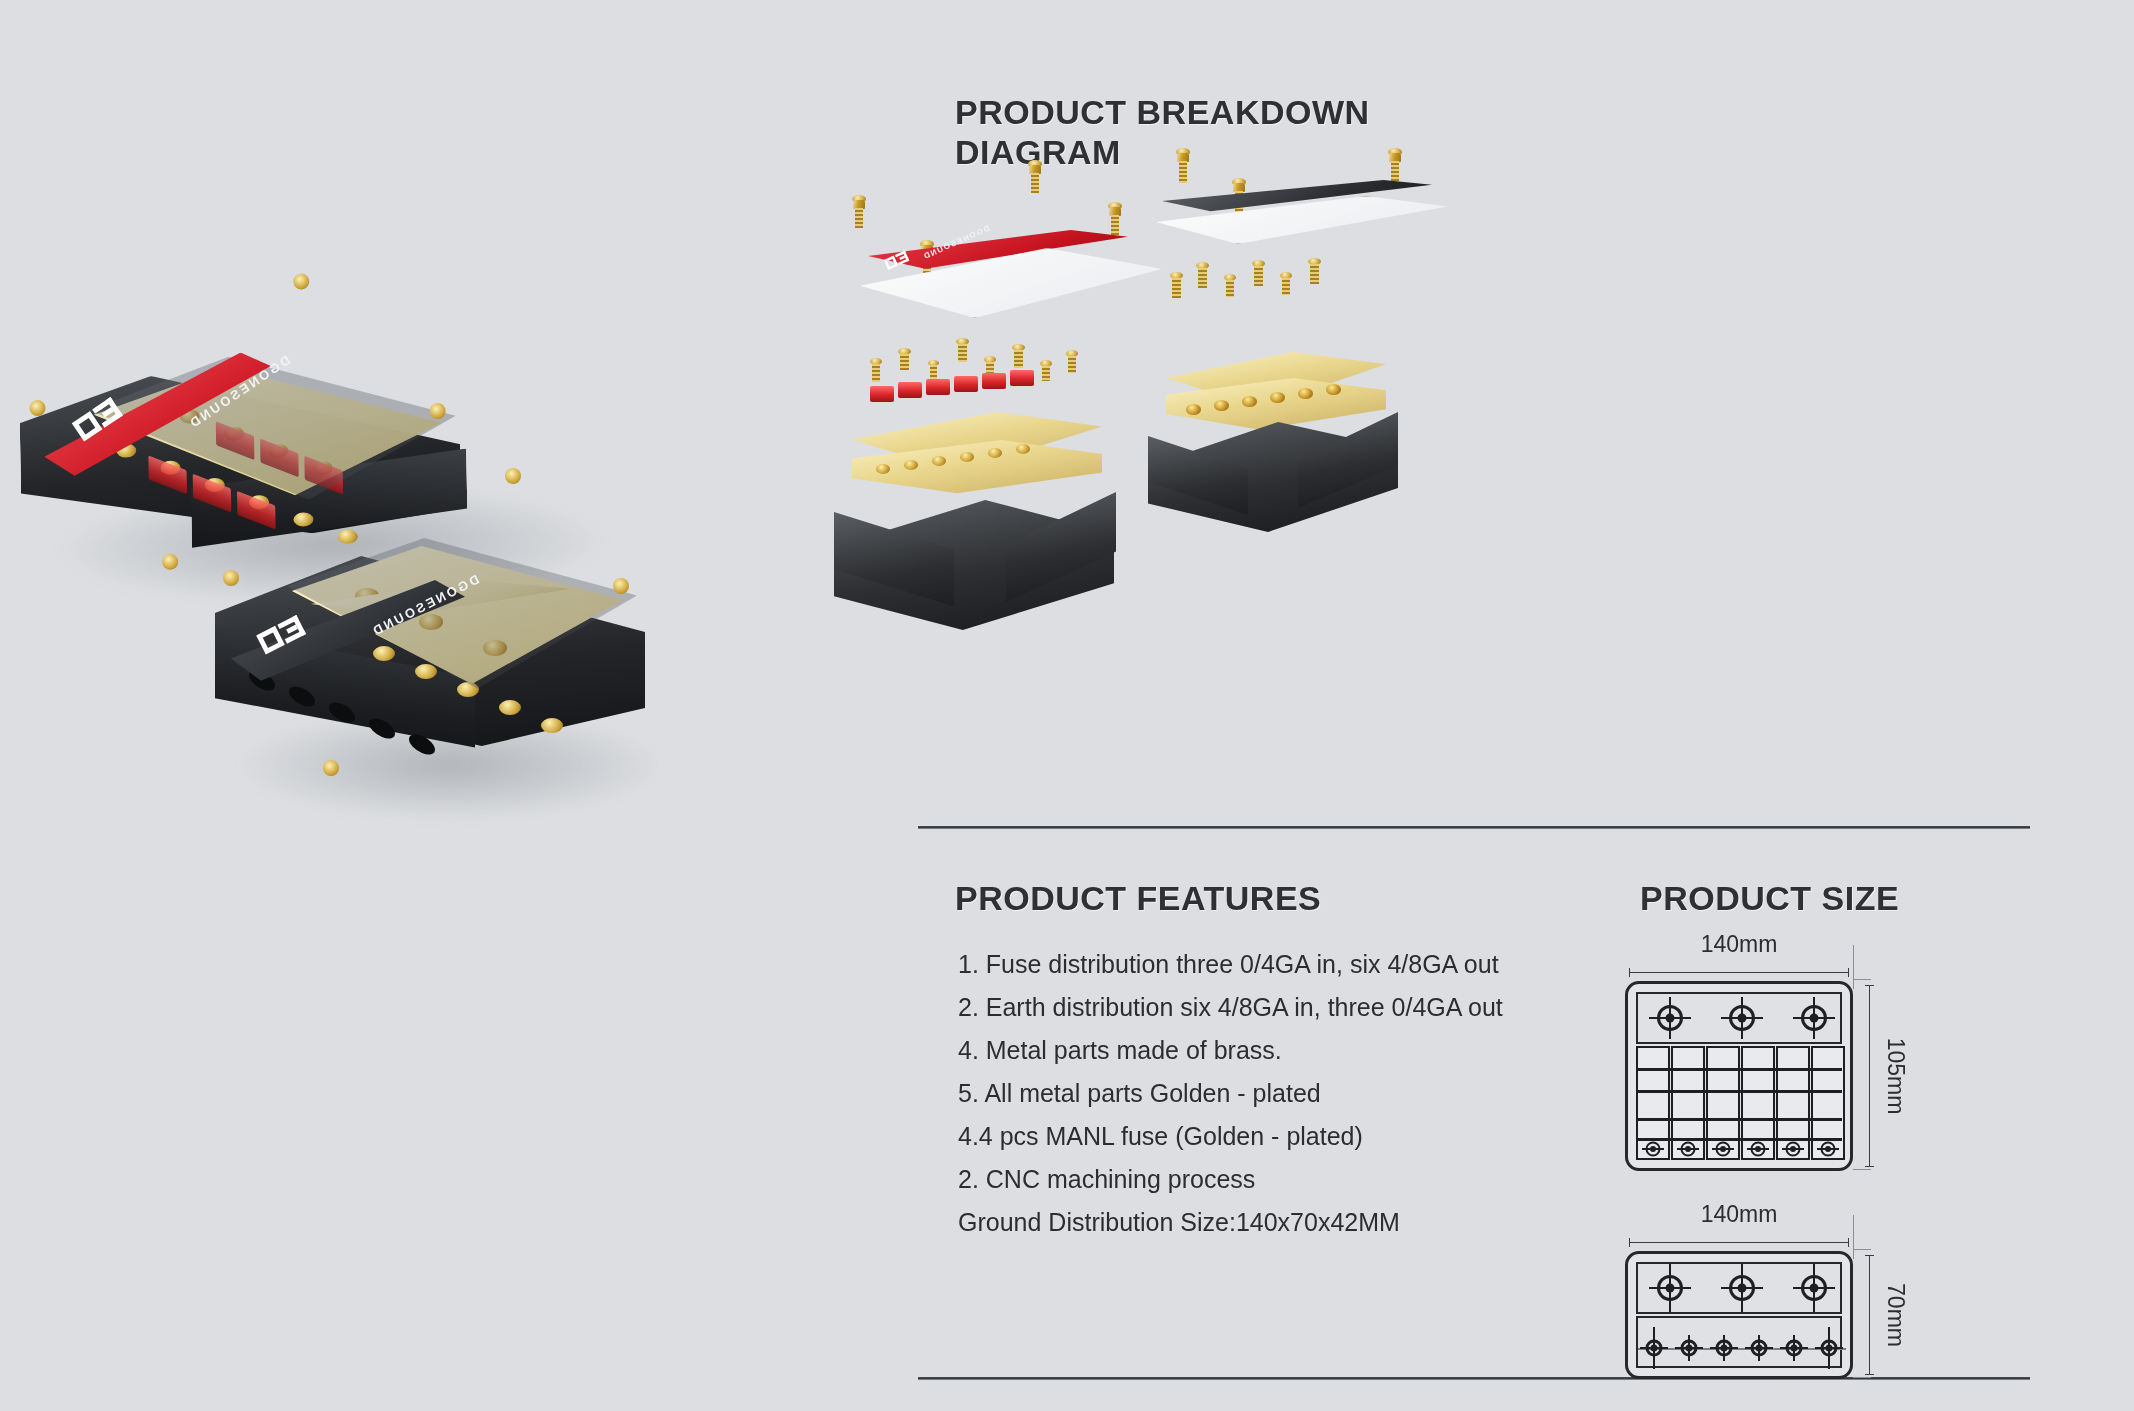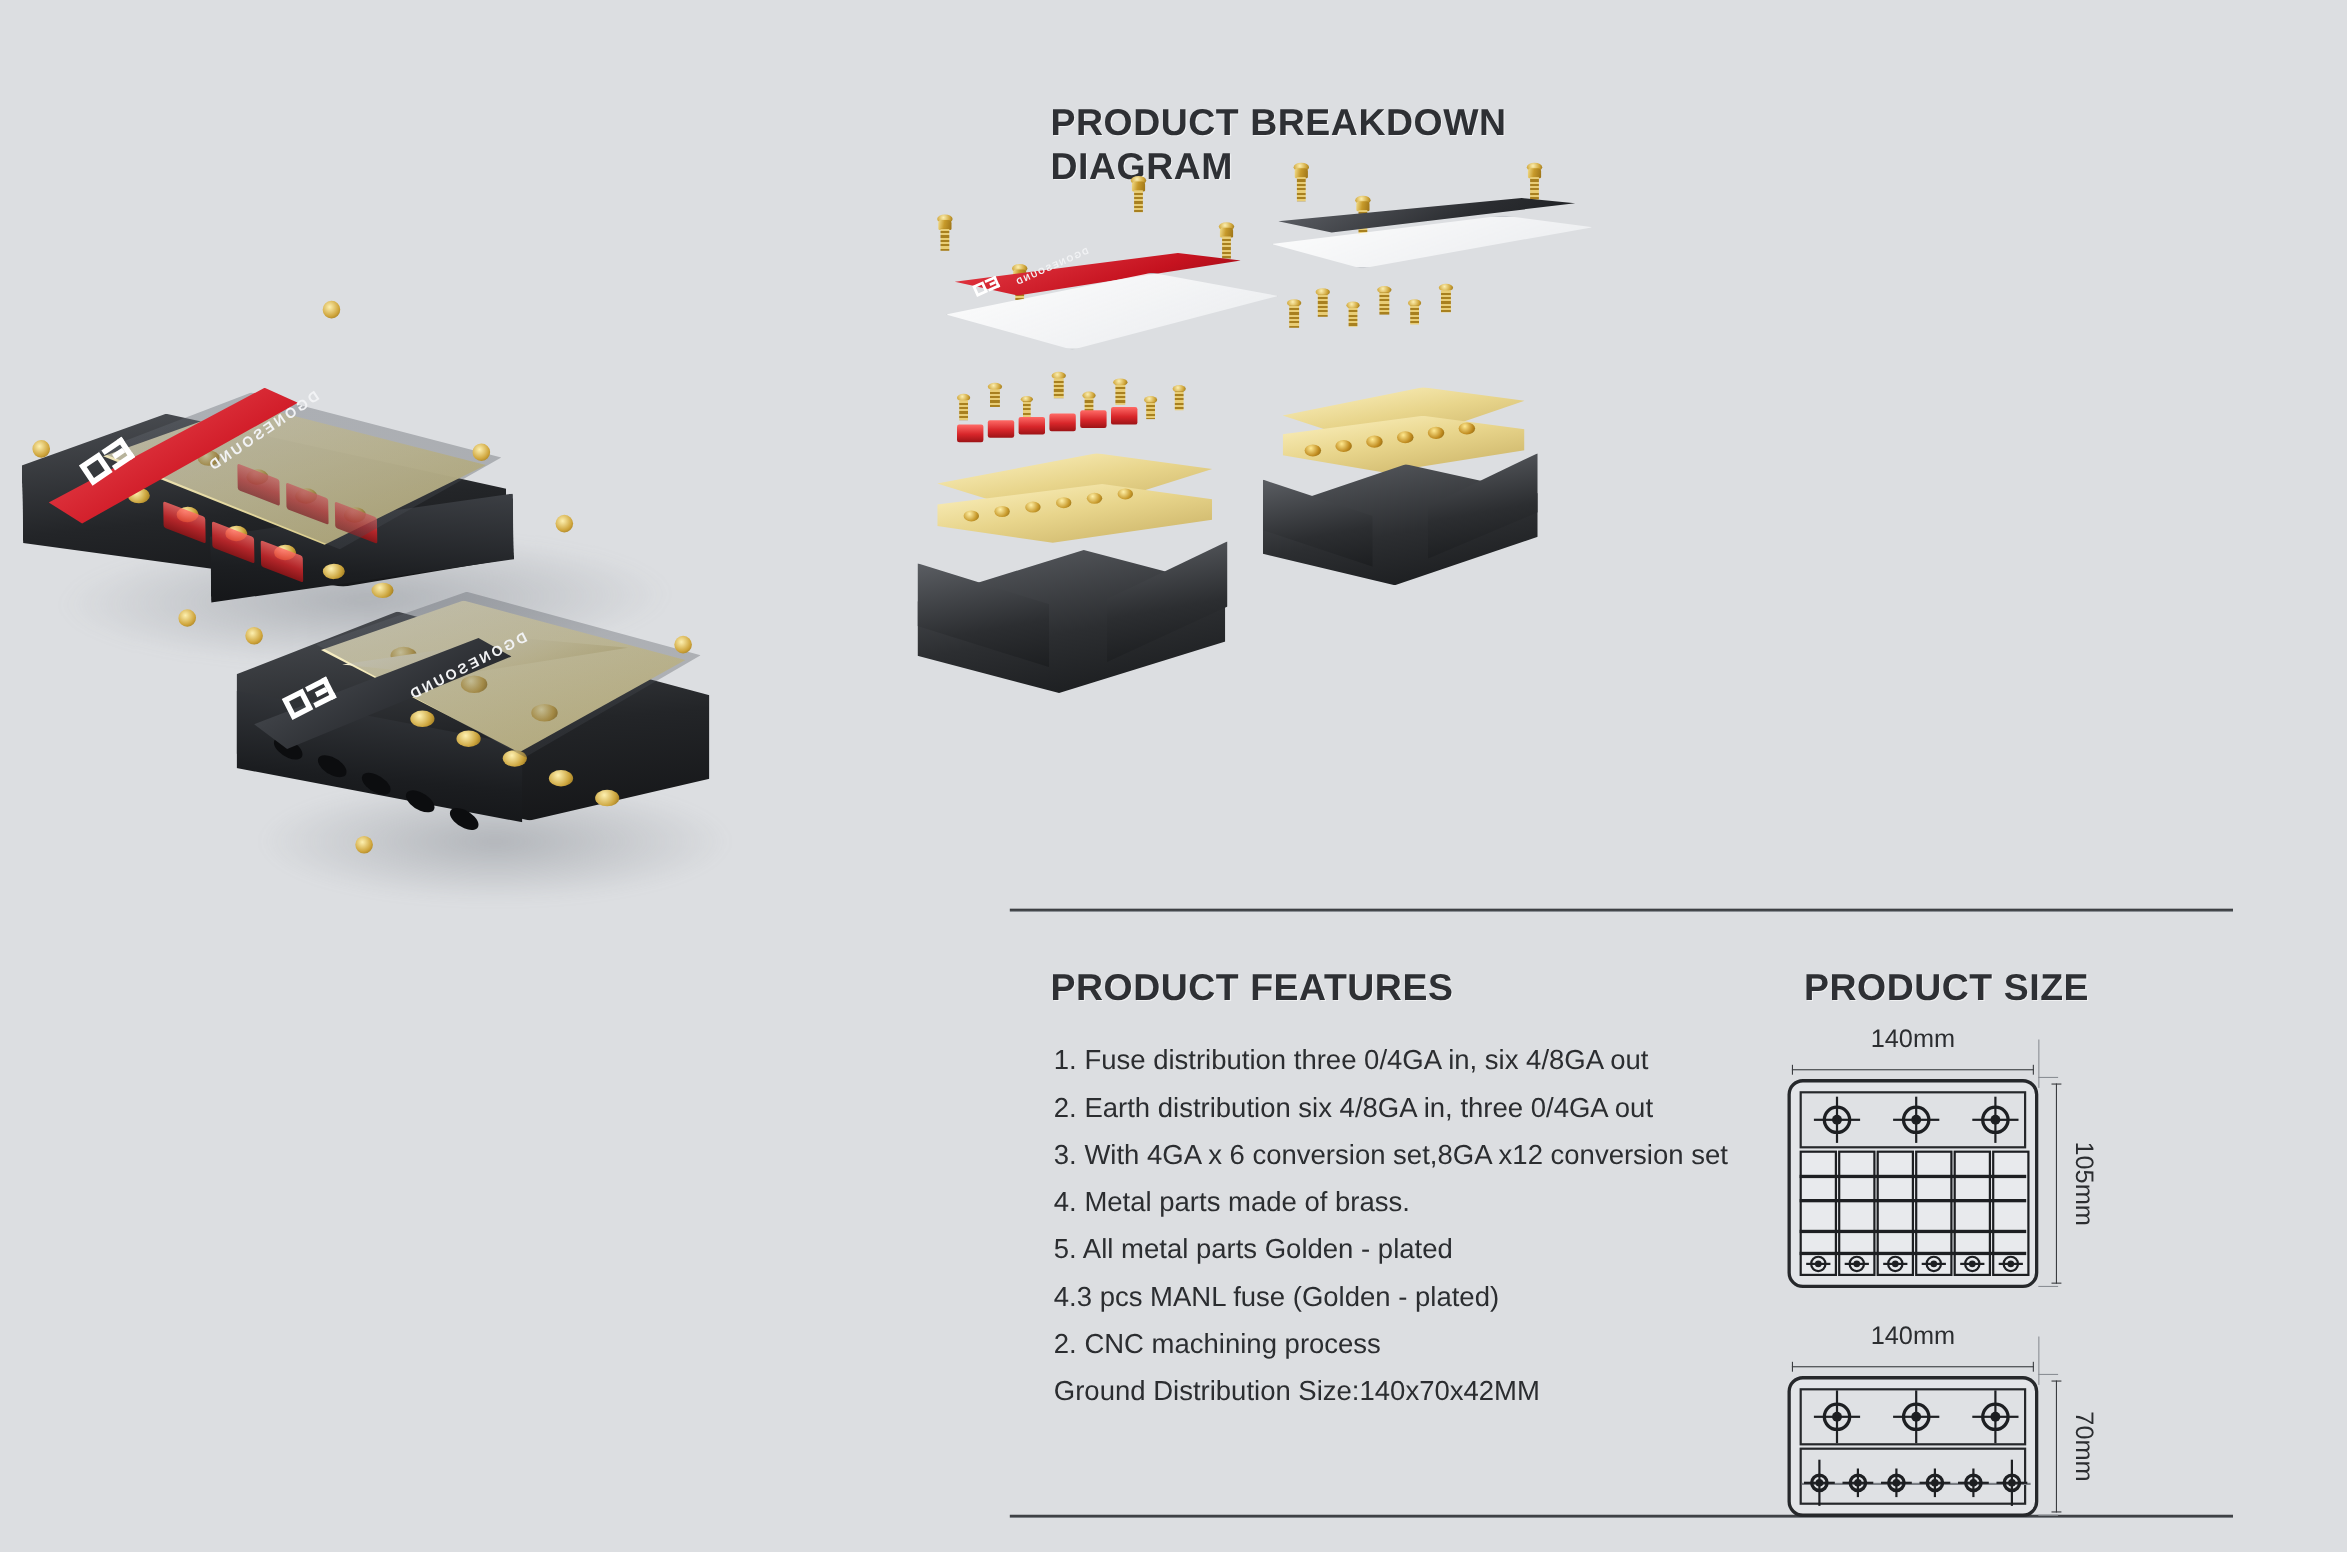--- a/index.html
+++ b/index.html
@@ -475,24 +475,23 @@
   </div>
 
   <div class="divider" id="div-top"></div>
   <div class="divider" id="div-bottom"></div>
 
   <div class="sec-head" id="hdr-features">PRODUCT FEATURES</div>
 
   <div class="features">
     <div class="feat-item">1. Fuse distribution three 0/4GA in, six 4/8GA out</div>
     <div class="feat-item">2. Earth distribution six 4/8GA in, three 0/4GA out</div>
-    <div class="feat-item">3. With 4GA x 6 conversion set,8GA x12 conversion set</div>
     <div class="feat-item">4. Metal parts made of brass.</div>
     <div class="feat-item">5. All metal parts Golden - plated</div>
-    <div class="feat-item">4.3 pcs MANL fuse (Golden - plated)</div>
+    <div class="feat-item">4.4 pcs MANL fuse (Golden - plated)</div>
     <div class="feat-item">2. CNC machining process</div>
     <div class="feat-item">Ground Distribution Size:140x70x42MM</div>
   </div>
 
   <div class="sec-head" id="hdr-size">PRODUCT SIZE</div>
 
   <div class="size-wrap">
 
     <div class="drawing" style="width:300px;">
       <div class="dim-top" style="width:228px;">

